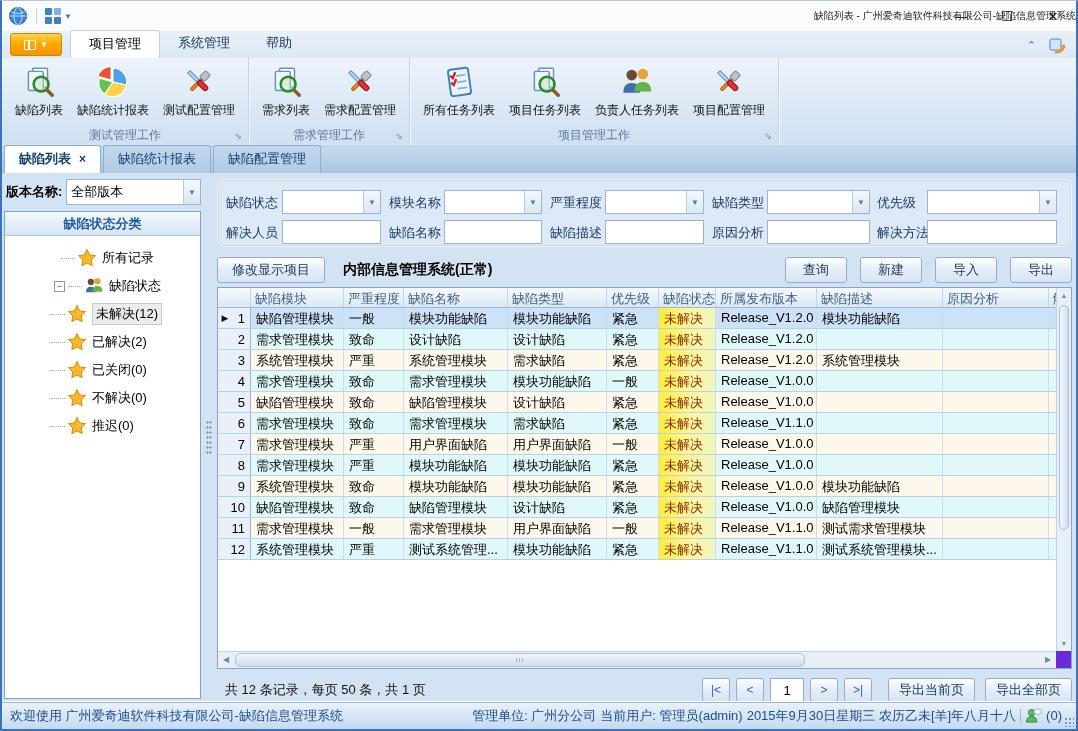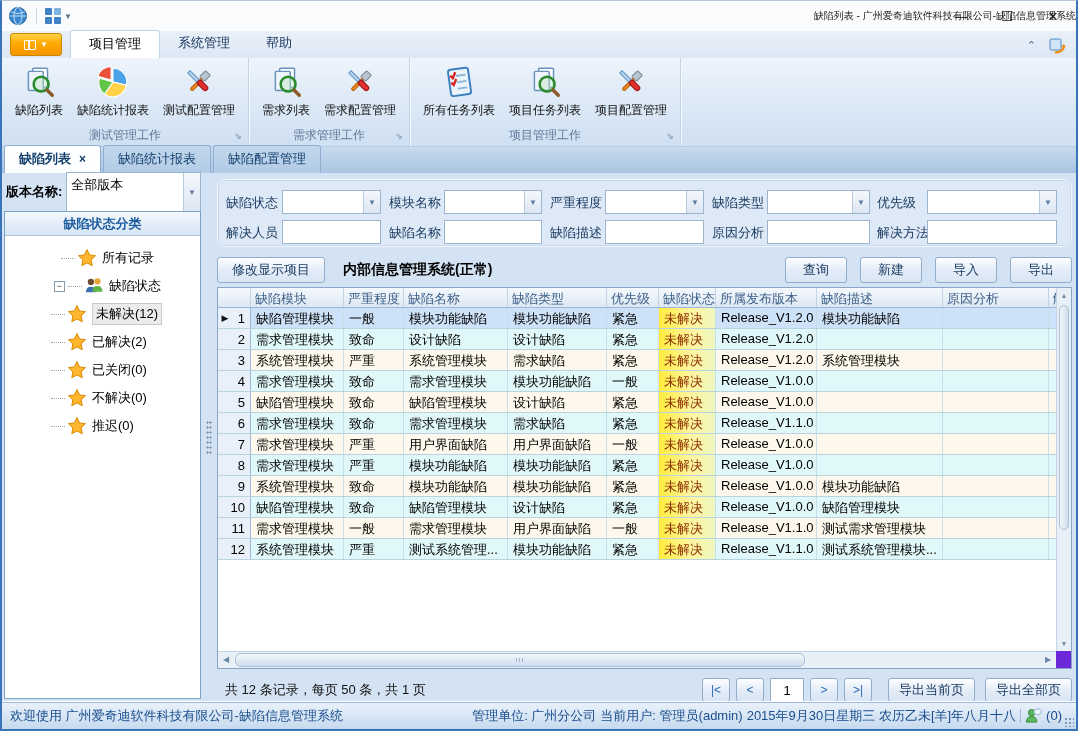--- a/index.html
+++ b/index.html
@@ -49,21 +49,21 @@
   .doctabs { position:absolute; left:0; right:0; top:146px; height:26px; background:linear-gradient(#c7daee,#a9c4e1); display:flex; align-items:flex-end; padding-left:2px; }
   .dtab { padding:4px 14px 5px 14px; font-size:13px; color:#14406e; background:linear-gradient(#c3d7ec,#b2cbe6); border:1px solid #8fafd2; border-bottom:none; border-radius:3px 3px 0 0; margin-right:2px; cursor:pointer; display:flex; align-items:center; gap:8px; }
   .dtab.active { background:#fdfeff; font-weight:bold; }
   .dtab .x { font-size:12px; color:#14406e; cursor:pointer; }
   
   .content { position:absolute; left:0; right:0; top:172px; bottom:28px; background:#d4e3f3; }
   
   .sidebar { position:absolute; left:0; top:0; bottom:0; width:201px; }
   .version-row { position:absolute; left:4px; right:2px; top:6px; height:26px; display:flex; align-items:center; }
   .version-row label { font-size:13px; font-weight:bold; color:#000; margin-right:4px; white-space:nowrap; }
-  .combo { flex:1; height:40px; background:#fff; border:1px solid #9db4cf; display:flex; }
+  .combo { flex:1; height:26px; background:#fff; border:1px solid #9db4cf; display:flex; }
   .combo .cval { flex:1; font-size:13px; color:#000; padding:3px 4px; overflow:hidden; white-space:nowrap; }
   .combo .cbtn { width:17px; background:linear-gradient(#f4f8fc,#dce6f3); border-left:1px solid #b7c9dd; color:#5a7aa0; font-size:8px; display:flex; align-items:center; justify-content:center; cursor:pointer; }
   .tree-panel { position:absolute; left:2px; right:2px; top:38px; bottom:2px; background:#fff; border:1px solid #7da2c9; }
   .tree-head { height:24px; background:linear-gradient(#f3f8fd,#d7e5f3); border-bottom:1px solid #aec6de; display:flex; align-items:center; justify-content:center; font-size:13px; font-weight:bold; color:#1b5c9e; }
   .tree { padding:8px 2px 2px 6px; }
   .titem { display:flex; align-items:center; height:28px; font-size:13px; color:#000; cursor:pointer; position:relative; }
   .titem .guide { width:14px; height:1px; border-top:1px dotted #9aa7b5; margin-right:2px; }
   .titem .exp { width:11px; height:11px; border:1px solid #8899aa; background:#fff; font-size:9px; line-height:9px; text-align:center; color:#445; margin-right:3px; cursor:pointer; }
   .titem .tico { width:20px; height:20px; margin-right:5px; flex:none; }
   .titem .tico svg { width:100%; height:100%; }
@@ -276,20 +276,29 @@
               <span class="ric"><svg viewBox="0 0 32 32">
                   <rect x="10" y="3" width="14" height="18" rx="1" fill="#fff" stroke="#6a93bc" stroke-width="1.4"></rect>
                   <rect x="6" y="6" width="14" height="18" rx="1" fill="#eef5fc" stroke="#6a93bc" stroke-width="1.4"></rect>
                   <circle cx="18" cy="18" r="7" fill="rgba(190,230,190,.45)" stroke="#2c8a2c" stroke-width="2.4"></circle>
                   <line x1="23.5" y1="23.5" x2="28.5" y2="28.5" stroke="#8a5a2a" stroke-width="3.2" stroke-linecap="round"></line>
                 </svg></span>
               <span class="rlbl">项目任务列表</span>
             </div>
             <div class="rbtn">
               <span class="ric"><svg viewBox="0 0 32 32">
+                  <circle cx="11" cy="9.5" r="5" fill="#6b4a2f"></circle>
+                  <path d="M3 26 q0 -9 8 -9 q8 0 8 9 z" fill="#3e6fb0"></path>
+                  <circle cx="21.5" cy="8.5" r="5" fill="#e8a33c"></circle>
+                  <path d="M13.5 25 q0 -9 8 -9 q8 0 8 9 z" fill="#5fb545"></path>
+                </svg></span>
+              <span class="rlbl">负责人任务列表</span>
+            </div>
+            <div class="rbtn">
+              <span class="ric"><svg viewBox="0 0 32 32">
                   <g transform="rotate(45 16 16)">
                     <rect x="12.8" y="4" width="6.4" height="8" rx="1" fill="#b9c4cf" stroke="#7d8b99"></rect>
                     <rect x="14.7" y="12.5" width="2.8" height="14" rx="1.3" fill="#f08a1e" stroke="#b35f08"></rect>
                   </g>
                   <g transform="rotate(-45 16 16)">
                     <rect x="14.6" y="2.5" width="3" height="12" fill="#bcd6ee" stroke="#5e93c8"></rect>
                     <rect x="13.7" y="15" width="4.8" height="11.5" rx="2.2" fill="#e23030" stroke="#9c1010"></rect>
                   </g>
                 </svg></span>
               <span class="rlbl">项目配置管理</span>

